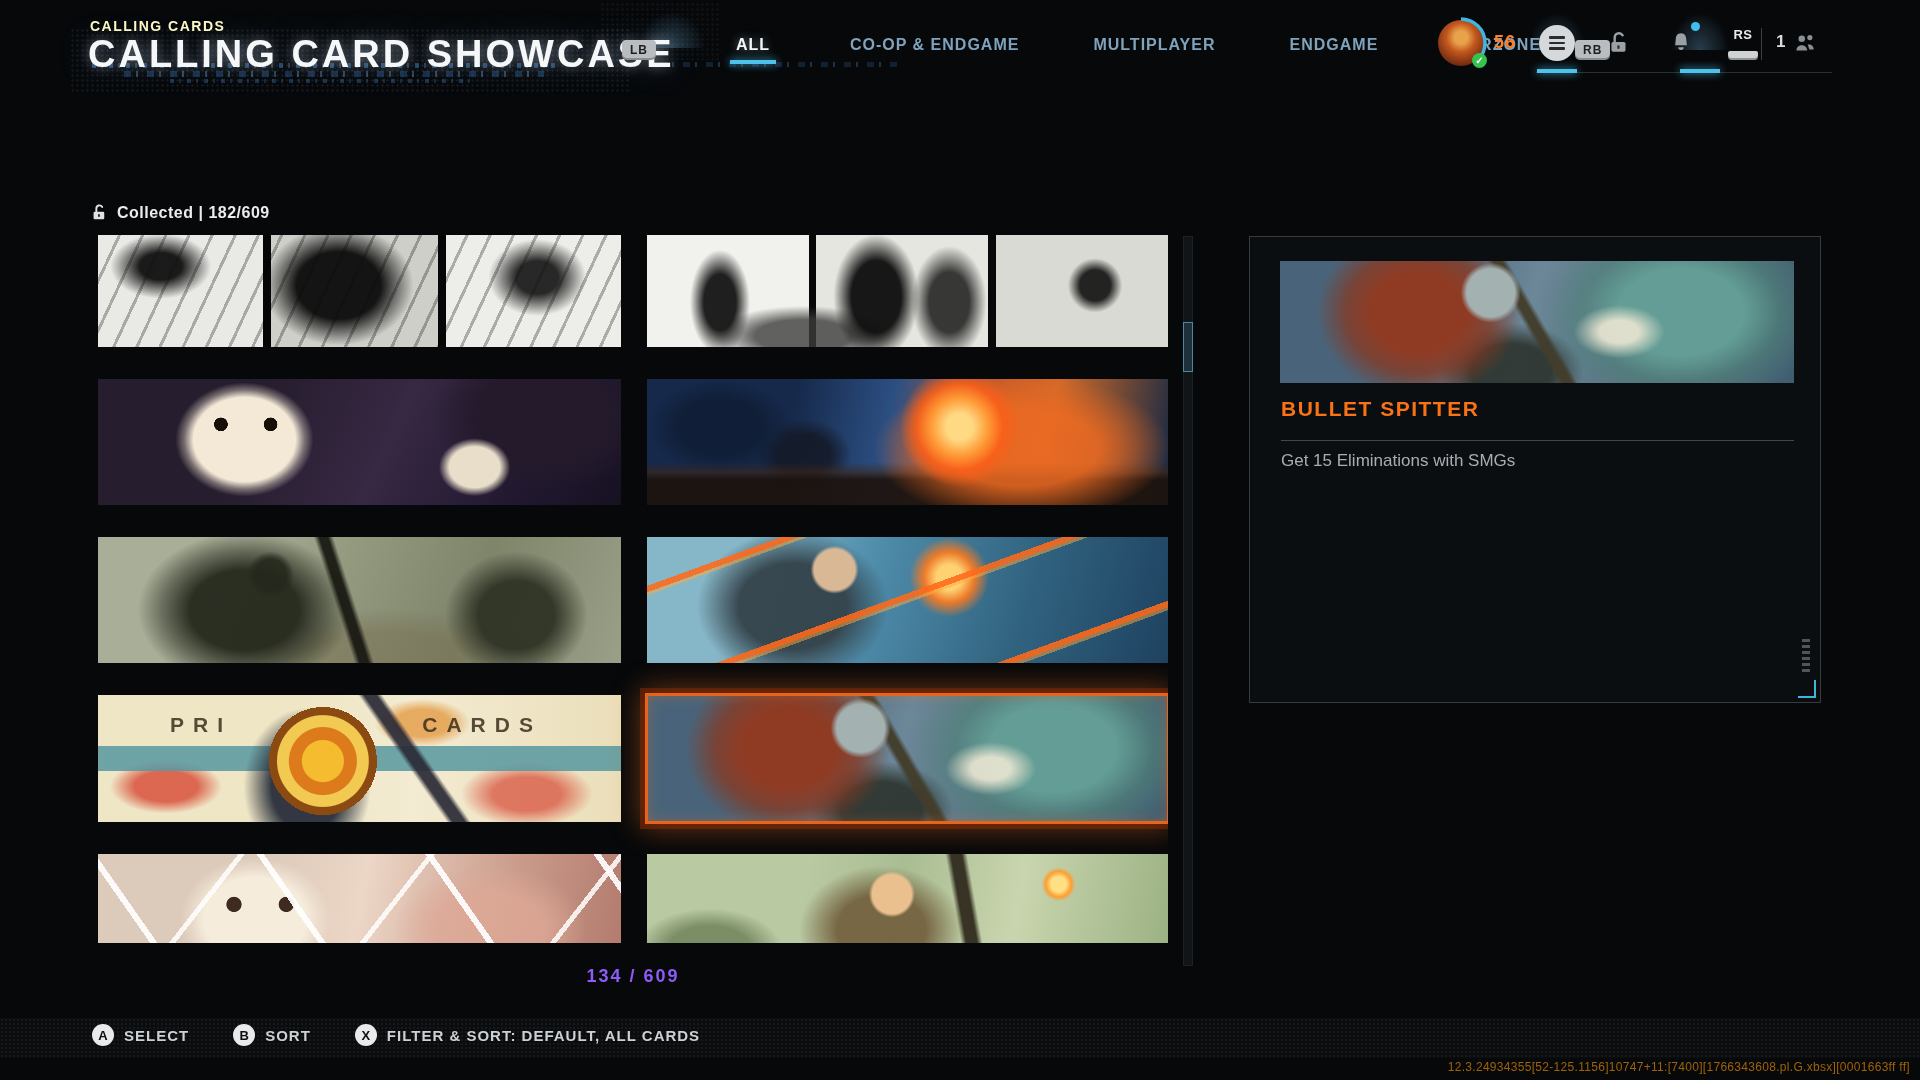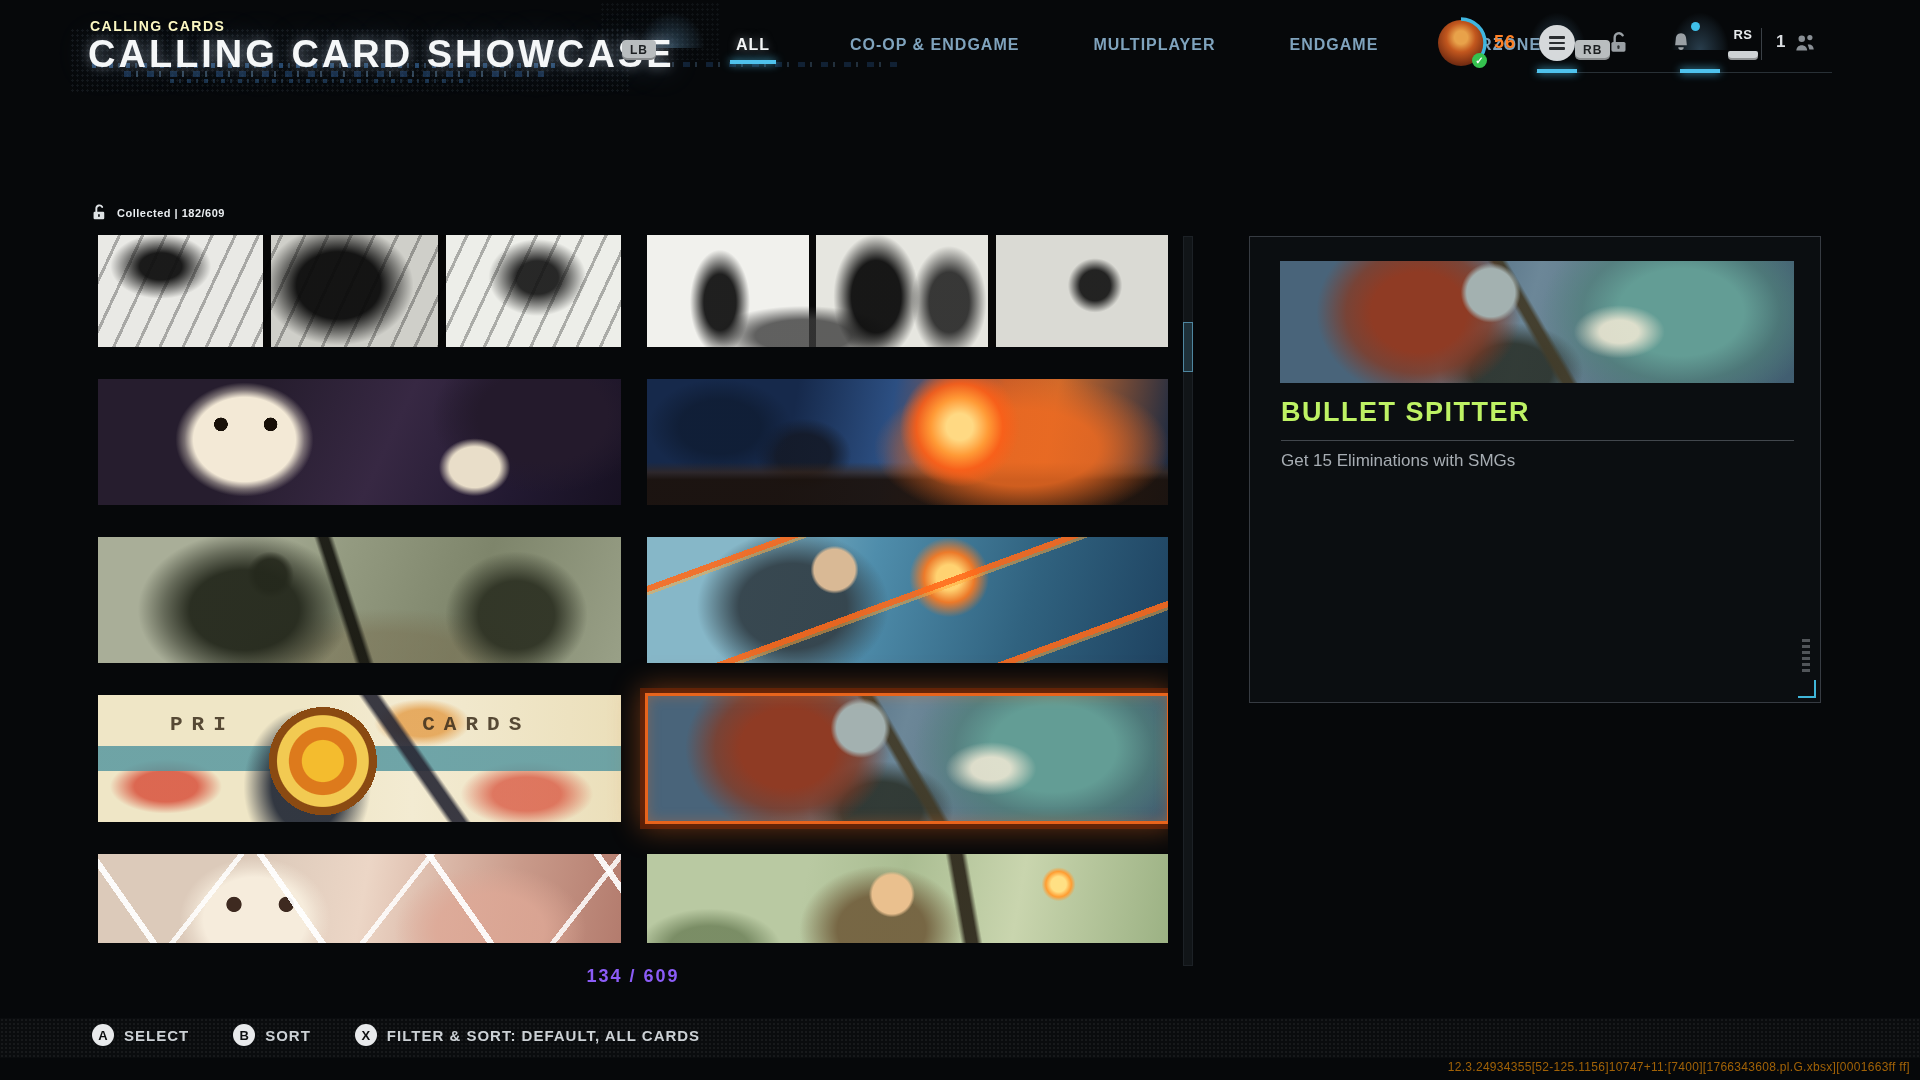--- a/index.html
+++ b/index.html
@@ -43,26 +43,26 @@
   .rs-text { font-size:13px; font-weight:bold; color:#e8ebed; letter-spacing:.5px; }
   .rs-btn { width:30px; height:9px; background:#cfd3d5; border-radius:2px 2px 4px 4px; box-shadow:inset 0 -2px 0 rgba(0,0,0,.3); }
   .icon-underline-track { position:absolute; left:1536px; top:72px; width:296px; height:1px; background:rgba(130,155,170,.28); }
   .icon-underline { position:absolute; top:69px; height:4px; width:40px; background:#4fc2ec; box-shadow:0 0 8px rgba(79,194,236,.9); }
   .iu-menu { left:1537px; } .iu-rs { left:1680px; }
   .vdiv { position:absolute; left:1761px; top:28px; width:1px; height:32px; background:#3a4046; }
   .party-count { position:absolute; left:1776px; top:32px; font-size:17px; font-weight:bold; color:#d9dce0; }
 
   
   .collected { position:absolute; left:90px; top:203px; display:flex; align-items:center; gap:8px; }
-  .collected-label { font-size:11px; font-weight:bold; letter-spacing:.5px; color:#e9edf0; }
+  .collected-label { font-size:16px; font-weight:bold; letter-spacing:.5px; color:#e9edf0; }
   .svg-icon { display:block; }
 
   
   .card-grid { position:absolute; left:98px; top:235px; width:1070px; height:708px; overflow:hidden;
-    display:grid; grid-template-columns:523px 521px; grid-template-rows:112px 126px 126px 127px 126px; column-gap:26px; row-gap:32px;font-family:Liberation Mono, monospace; }
+    display:grid; grid-template-columns:523px 521px; grid-template-rows:112px 126px 126px 127px 126px; column-gap:26px; row-gap:32px; }
   .card { position:relative; width:100%; height:100%; background-color:#15181c; cursor:pointer; }
   .card.selected { outline:3px solid #e8641c; outline-offset:-1px;
     box-shadow:0 0 0 7px rgba(125,38,4,.6), 0 0 28px 6px rgba(240,110,30,.45), inset 0 0 14px rgba(240,110,30,.35); }
   .ov { position:absolute; top:18px; font-size:21px; font-weight:bold; color:#3c2e1c; letter-spacing:9px; opacity:.85; }
   .ov-l { left:72px; } .ov-r { left:62%; }
 
   
   .art-bw1 { background:
     radial-gradient(ellipse 70px 45px at 12% 28%, rgba(15,15,15,.95) 30%, transparent 72%),
     radial-gradient(ellipse 100px 80px at 46% 45%, rgba(10,10,10,.95) 42%, transparent 75%),
@@ -139,21 +139,21 @@
   
   .vscroll-track { position:absolute; left:1183px; top:236px; width:10px; height:730px; background:#111518; border:1px solid #1c2126; }
   .vscroll-thumb { position:absolute; left:1183px; top:322px; width:10px; height:50px; background:#1e313a; border:1px solid #4e86a0; }
 
   
   .pager { position:absolute; left:98px; top:966px; width:1070px; text-align:center; font-size:18px; font-weight:bold; letter-spacing:2px; color:#8b5cf6; }
 
   
   .detail-panel { position:absolute; left:1249px; top:236px; width:572px; height:467px; background:#0b0e11; border:1px solid #363b42; }
   .detail-preview { position:absolute; left:30px; top:24px; width:514px; height:122px; }
-  .detail-title { position:absolute; left:31px; top:160px; font-size:27px; font-weight:bold; letter-spacing:1.5px; color:#bef264; }
+  .detail-title { position:absolute; left:31px; top:160px; font-size:21px; font-weight:bold; letter-spacing:1.5px; color:#f97316; }
   .detail-divider { position:absolute; left:31px; top:203px; width:513px; height:1px; background:#42474d; }
   .detail-desc { position:absolute; left:31px; top:214px; font-size:17px; color:#a7adb3; }
   .corner-accent { position:absolute; right:4px; bottom:4px; width:18px; height:18px; border-right:2px solid #3fb6d9; border-bottom:2px solid #3fb6d9; }
   .corner-marks { position:absolute; right:10px; bottom:30px; width:8px; height:34px;
     background:repeating-linear-gradient(0deg, rgba(150,155,160,.5) 0 3px, transparent 3px 6px); }
 
   
   .footer-band { position:absolute; left:0; top:1018px; width:1920px; height:40px; background:#0a0c0e;
     background-image:radial-gradient(rgba(255,255,255,.055) 1px, transparent 1.3px); background-size:4px 4px; }
   .hints { position:absolute; left:92px; top:1024px; display:flex; align-items:center; gap:44px; }

